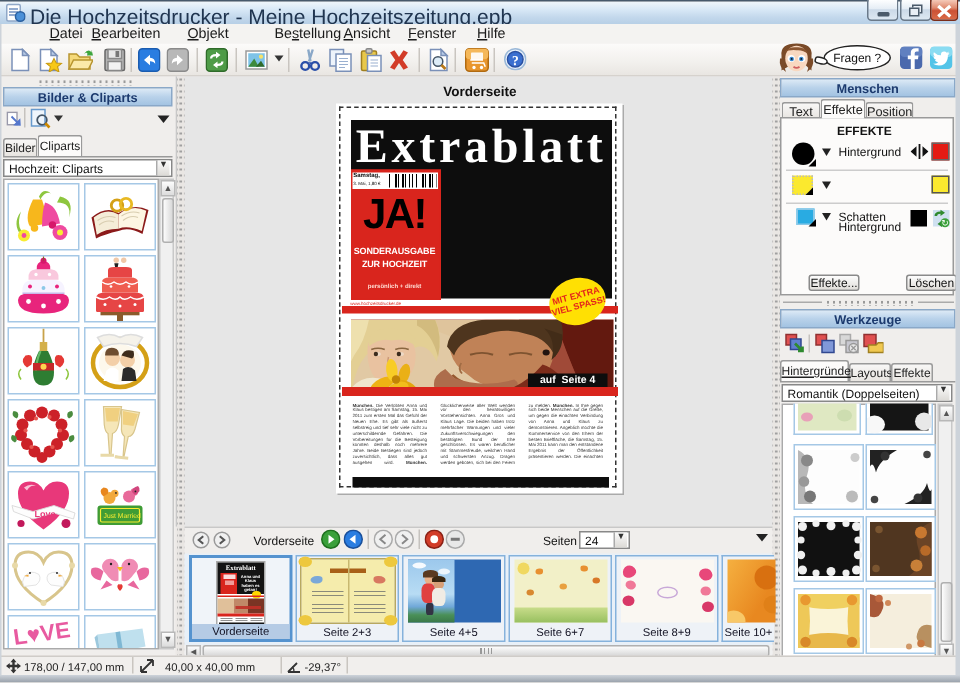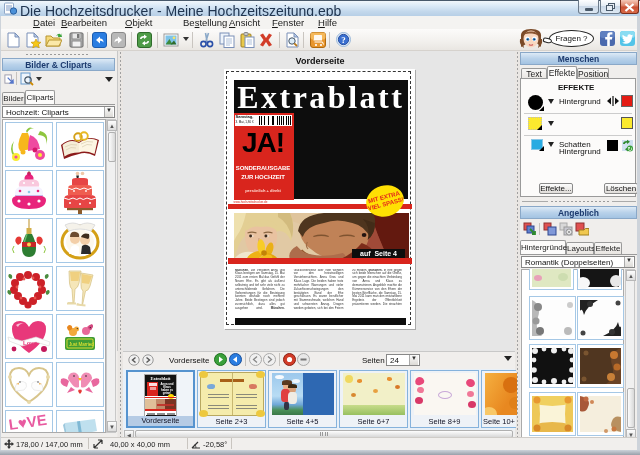--- a/index.html
+++ b/index.html
@@ -578,21 +578,21 @@
   <path d="M11 8 Q11 11 7 11 L7 12.4 L4 10.3 L7 8 L7 9.5 Q9.2 9.5 9.2 8 Z" fill="#2f8a2f"></path>
   <circle cx="9" cy="9.5" r="3" fill="#3aa03a"></circle>
     <text x="9" y="11.7" font-size="6" fill="#fff" text-anchor="middle" font-family="Liberation Sans">↻</text>
 </svg>
 <div class="abs btn" style="left:539px; top:183px; width:34px; line-height:10px;">Effekte...</div>
 <div class="abs btn" style="left:604px; top:183px; width:34px; line-height:10px;">Löschen</div>
 <div class="abs dotgrip" style="left:550px; top:200px; width:60px;"></div>
 <div class="abs" style="left:522px; top:201px; width:26px; height:1px; background:#aaa;"></div>
 <div class="abs" style="left:612px; top:201px; width:24px; height:1px; background:#aaa;"></div>
 
-<div class="abs dockhdr" id="vl-hdr">Angeblich</div>
+<div class="abs dockhdr" id="vl-hdr">Werkzeuge</div>
 
 <svg class="abs" style="left:523px; top:222px;" width="14" height="14" viewBox="0 0 14 14">
   <rect x="1" y="1" width="7" height="7" fill="#e05050" stroke="#903030"></rect>
   <rect x="4" y="4" width="7" height="7" fill="#6080d0" stroke="#304890"></rect>
   <path d="M7 7 L12 12 M9 12 L12 12 L12 9" stroke="#2f8a2f" stroke-width="1.8" fill="none"></path>
 </svg>
 <div class="abs" style="left:539px; top:223px; width:1px; height:12px; background:#c5c2be;"></div>
 <svg class="abs" style="left:543px; top:222px;" width="14" height="14" viewBox="0 0 14 14">
   <rect x="1" y="1" width="7" height="7" fill="#e05050" stroke="#903030"></rect>
   <rect x="5" y="5" width="8" height="8" fill="#8098d8" stroke="#304890"></rect>
@@ -601,21 +601,21 @@
   <rect x="1" y="1" width="7" height="7" fill="#d8d8d8" stroke="#aaa"></rect>
   <rect x="5" y="5" width="8" height="8" fill="#c8c8d0" stroke="#999"></rect>
   <circle cx="10" cy="10" r="3" fill="#e8e8e8" stroke="#999"></circle>
     <path d="M8.5 8.5 L11.5 11.5 M11.5 8.5 L8.5 11.5" stroke="#999" stroke-width="0.9"></path>
 </svg>
 <svg class="abs" style="left:575px; top:222px;" width="14" height="14" viewBox="0 0 14 14">
   <rect x="1" y="1" width="8" height="8" fill="#e05050" stroke="#903030"></rect>
   <path d="M4 8 L9 8 L10.5 6.5 L14 6.5 L14 13 L4 13 Z" fill="#f0c850" stroke="#a08020"></path>
 </svg>
 
-<div class="abs tab sel" style="left:520px; top:240px; width:46px; height:14px; line-height:14px; font-size:8px;">Hintergründe</div>
+<div class="abs tab sel" style="left:520px; top:240px; width:46px; height:14px; line-height:14px; font-size:8px;text-decoration:underline;">Hintergründe</div>
 <div class="abs tab" style="left:566px; top:242px; width:28px; height:12px; line-height:12px; font-size:8px;">Layouts</div>
 <div class="abs tab" style="left:594px; top:242px; width:28px; height:12px; line-height:12px; font-size:8px;">Effekte</div>
 <div class="abs" style="left:520px; top:254px; width:117px; height:1px; background:#9a9a9a;"></div>
 <div class="abs combo" style="left:521px; top:256px; width:114px; height:12px;">
   <span class="cbtxt">Romantik (Doppelseiten)</span>
     <span class="cbarr">▼</span>
 </div>
 <div class="abs" id="vl-box"></div>
 
 <div class="abs" style="left:529px; top:269px; width:45px; height:21px; background:#fff; border:1px solid #a5c8e6; border-top:none; overflow:hidden;">
@@ -844,17 +844,17 @@
 <div class="abs ssep" style="left:88px; top:438px;"></div>
 <svg class="abs" style="left:93px; top:439px;" width="10" height="10" viewBox="0 0 10 10">
   <path d="M1 9 L9 1 M1 9 L1 5 M1 9 L5 9 M9 1 L5 1 M9 1 L9 5" stroke="#333" stroke-width="1.2" fill="none"></path>
 </svg>
 <div class="abs" style="left:110px; top:440px; font-size:7.5px; color:#222;">40,00 x 40,00 mm</div>
 <div class="abs ssep" style="left:187px; top:438px;"></div>
 <svg class="abs" style="left:191px; top:439px;" width="10" height="10" viewBox="0 0 10 10">
   <path d="M1 9 L9 9 M1 9 L7 3" stroke="#333" stroke-width="1.2" fill="none"></path>
   <path d="M5 9 Q5 6.5 3.8 5.5" stroke="#333" stroke-width="0.8" fill="none"></path>
 </svg>
-<div class="abs" style="left:203px; top:440px; font-size:7.5px; color:#222;">-20,58°</div>
+<div class="abs" style="left:203px; top:440px; font-size:7.5px; color:#222;">-29,37°</div>
 <div class="abs ssep" style="left:231px; top:438px;"></div>
 <div class="abs" style="left:637px; top:16px; width:3px; height:434px; background:#cdd3da;"></div>
 <div class="abs" style="left:0px; top:16px; width:1px; height:434px; background:#cdd3da;"></div>
 <div class="abs" id="winbottom"></div>
 
 </body></html>

